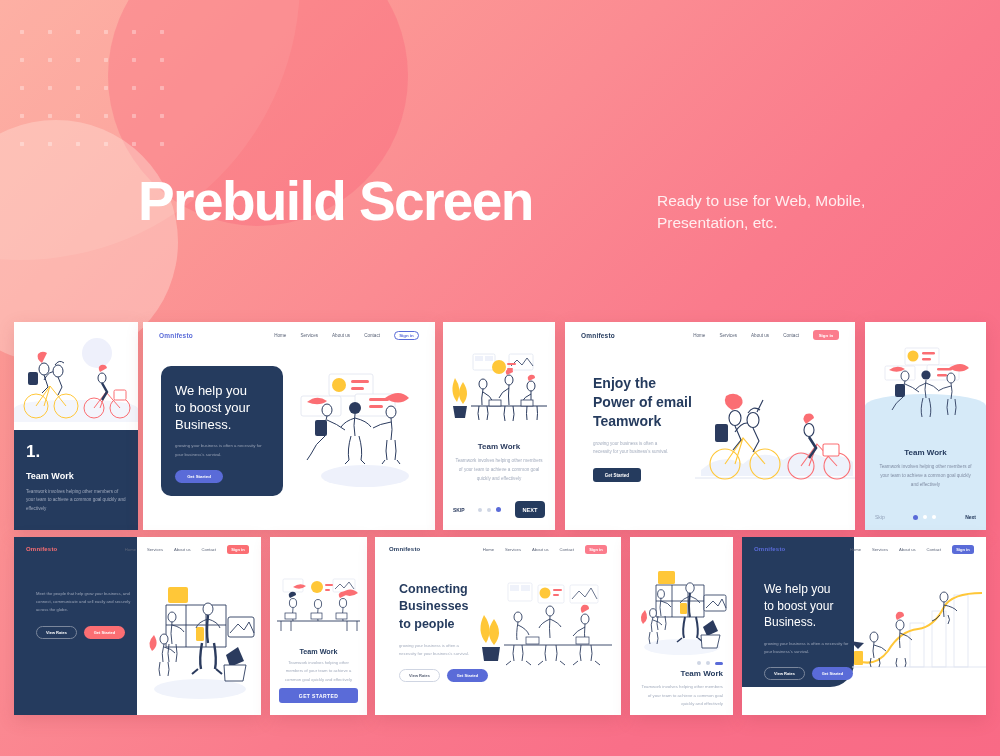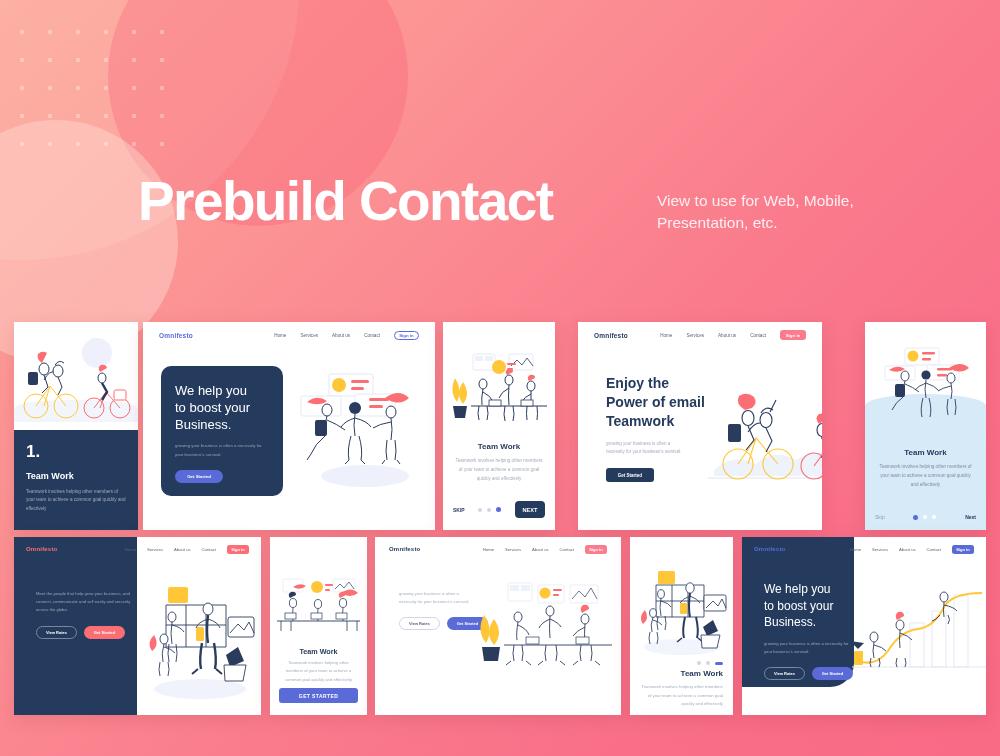--- a/index.html
+++ b/index.html
@@ -60,22 +60,22 @@
 <body>
 
 <div class="bg-layer">
   <div class="circ c3"></div>
   <div class="circ c1"></div>
   <div class="circ c2"></div>
   <div class="dots"></div>
 </div>
 
 <div class="hero">
-  <div class="hero-title">Prebuild Contact</div>
-  <div class="hero-sub">View to use for Web, Mobile, Presentation, etc.</div>
+  <div class="hero-title">Prebuild Screen</div>
+  <div class="hero-sub">Ready to use for Web, Mobile, Presentation, etc.</div>
 </div>
 
 <div class="card" style="left:14px; top:322px; width:124px; height:208px;">
   <div style="position:absolute;left:0;top:0;width:124px;height:108px;background:#fff;">
     <div style="position:absolute;left:68px;top:16px;width:30px;height:30px;border-radius:50%;background:#eef0fb;"></div>
     <div style="position:absolute;left:0;bottom:8px;width:124px;height:22px;background:#f3f5fc;border-radius:40% 40% 0 0;"></div>
     <svg width="124" height="108" viewBox="0 0 124 108" style="position:absolute;left:0;top:0;">
       <g fill="none" stroke="#2b3b5e" stroke-width="1">
         <circle cx="22" cy="84" r="12" stroke="#ffc738"></circle>
         <circle cx="52" cy="84" r="12" stroke="#ffc738"></circle>
@@ -200,21 +200,21 @@
     <span style="color:#2b3b5e;font-size:5px;font-weight:bold;">SKIP</span>
     <span class="pager">
       <i></i>
         <i></i>
         <i class="on"></i>
     </span>
     <span class="btn" style="background:#253b5e;width:30px;height:17px;font-size:5.6px;border-radius:4px;">NEXT</span>
   </div>
 </div>
 
-<div class="card" style="left:578px; top:322px; width:244px; height:208px;">
+<div class="card" style="left:565px; top:322px; width:290px; height:208px;">
   <div class="navbar" style="height:26px;padding:0 16px;">
     <span class="brand" style="color:#253b5e;font-size:6.5px;">Omnifesto</span>
     <span class="navlinks" style="gap:14px;font-size:4.6px;">
       <span>Home</span>
       <span>Services</span>
       <span>About us</span>
       <span>Contact</span>
       <span class="pill" style="background:#fb7c8c;color:#fff;font-size:4.4px;width:26px;height:10px;border-radius:3px;">Sign in</span>
     </span>
   </div>
@@ -386,20 +386,25 @@
     <span class="brand" style="color:#253b5e;font-size:6px;">Omnifesto</span>
     <span class="navlinks" style="gap:11px;font-size:4.2px;">
       <span>Home</span>
       <span>Services</span>
       <span>About us</span>
       <span>Contact</span>
       <span class="pill" style="background:#fb7c8c;color:#fff;font-size:4px;width:22px;height:9px;border-radius:2.5px;">Sign in</span>
     </span>
   </div>
   <div style="position:absolute;left:24px;top:44px;width:104px;">
+    <div style="color:#253b5e;font-size:12.5px;font-weight:bold;line-height:1.38;">
+      <div>Connecting</div>
+      <div>Businesses</div>
+      <div>to people</div>
+    </div>
     <div style="color:#a3acbd;font-size:4.2px;line-height:1.95;margin-top:9px;width:72px;">growing your business is often a necessity for your business's survival.</div>
     <div style="display:flex;gap:7px;margin-top:11px;">
       <span class="btn" style="border:.7px solid #cfd5e2;color:#5b6478;width:41px;height:13px;font-size:4px;">View Rates</span>
       <span class="btn" style="background:#5a6bd8;width:41px;height:13px;font-size:4px;">Get Started</span>
     </div>
   </div>
   <div class="illus" style="left:105px;top:44px;width:135px;height:92px;">
     <svg width="135" height="92" viewBox="0 0 135 92">
       <rect x="28" y="2" width="24" height="18" rx="1.5" fill="#fff" stroke="#e2e6f1" stroke-width=".7"></rect>
       <rect x="30" y="4" width="9" height="6" fill="#eff2fa"></rect>

